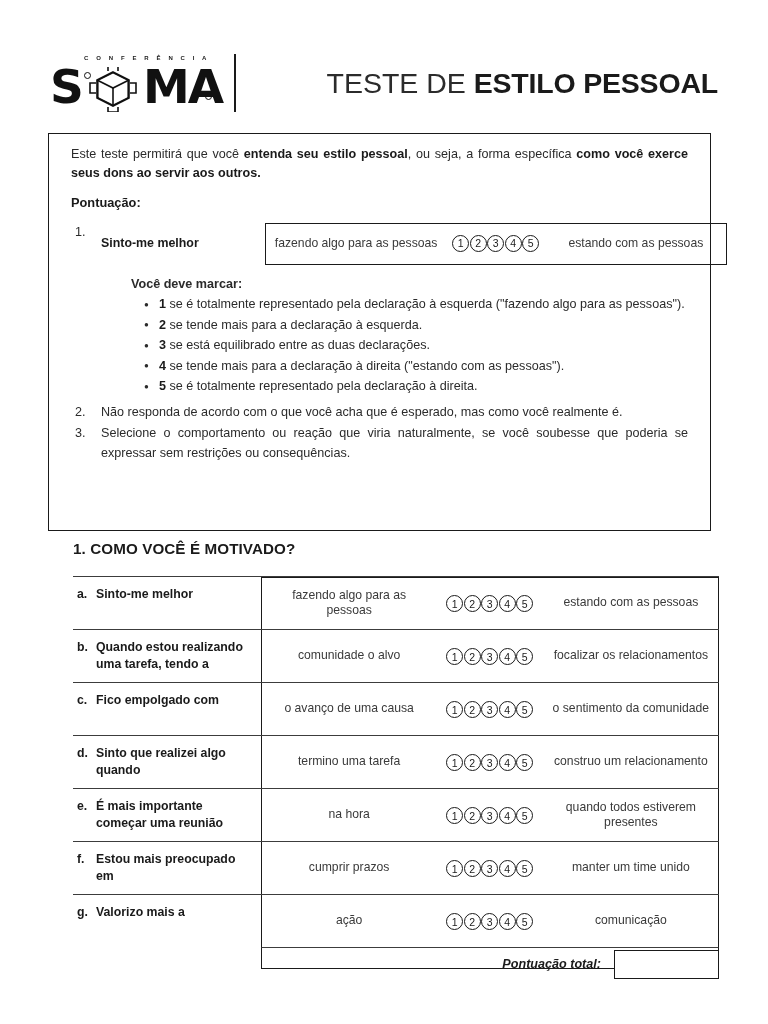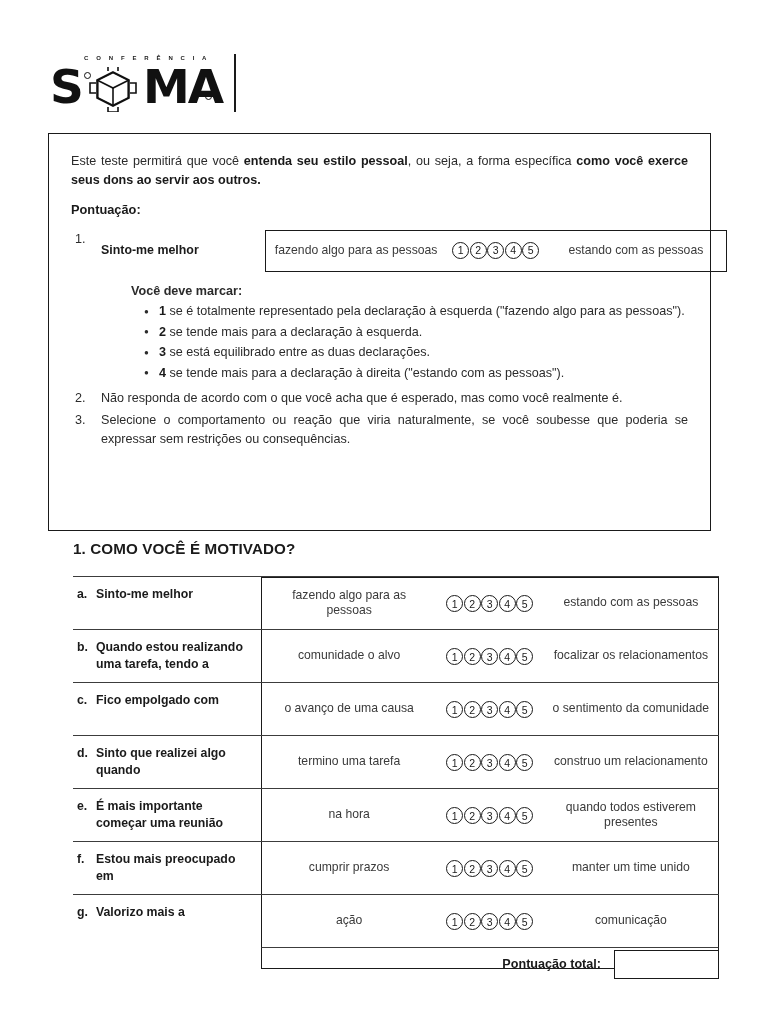--- a/index.html
+++ b/index.html
@@ -137,21 +137,21 @@
 
   
   .instr-box {
     position: absolute;
     left: 48px;
     top: 133px;
     width: 663px;
     height: 398px;
     border: 1.6px solid #1a1a1a;
     box-sizing: border-box;
-    padding: 18px 22px 0 22px;
+    padding: 11px 22px 0 22px;
   }
   .intro-p {
     font-size: 12.6px;
     line-height: 19px;
     text-align: justify;
     margin: 0 0 0 0;
     color: #2b2b2b;
   }
   .intro-p b { color: #1a1a1a; }
   .instr-heading {
@@ -374,20 +374,21 @@
     height: 32px;
     display: flex;
     align-items: center;
     justify-content: flex-end;
   }
   .total-label {
     font-size: 12.6px;
     font-weight: 700;
     color: #1a1a1a;
     margin-right: 13px;
+    font-style: italic;
   }
   .total-box {
     width: 105px;
     height: 29px;
     border: 1.8px solid #1a1a1a;
     box-sizing: border-box;
     background: #fff;
   }
 </style>
 </head>
@@ -421,20 +422,23 @@
             <path d="M43.4 13.8 L45 13 L45 31 L43.4 31.8 Z"></path>
             <path d="M13 13 L14.6 13.8 L14.6 31.8 L13 31 Z"></path>
             <path d="M29 37.4 L45 29.4 L45 31 L29 39 L13 31 L13 29.4 Z"></path>
           </g>
         </svg>
       </div>
     </div>
 
     <div class="header-divider"></div>
 
+    <div class="header-title">
+      <span class="title-light">TESTE DE </span><span class="title-bold">ESTILO PESSOAL</span>
+    </div>
   </div>
 
   <div class="instr-box">
 
     <p class="intro-p"><span>Este teste permitirá que você </span><b>entenda seu estilo pessoal</b><span>, ou seja, a forma específica </span><b>como você exerce seus dons ao servir aos outros.</b></p>
 
     <div class="instr-heading">Pontuação:</div>
 
     <ol class="instr-list">
       <li>
@@ -456,20 +460,21 @@
           </div>
         </div>
 
         <div class="marcar-line">Você deve marcar:</div>
 
         <ul class="bullets">
           <li><b>1</b><span> se é totalmente representado pela declaração à esquerda ("fazendo algo para as pessoas").</span></li>
           <li><b>2</b><span> se tende mais para a declaração à esquerda.</span></li>
           <li><b>3</b><span> se está equilibrado entre as duas declarações.</span></li>
           <li><b>4</b><span> se tende mais para a declaração à direita ("estando com as pessoas").</span></li>
+          <li><b>5</b><span> se é totalmente representado pela declaração à direita.</span></li>
         </ul>
       </li>
 
       <li>
         <span class="li-inner">Não responda de acordo com o que você acha que é esperado, mas como você realmente é.</span>
       </li>
 
       <li>
         <span class="li-inner">Selecione o comportamento ou reação que viria naturalmente, se você soubesse que poderia se expressar sem restrições ou consequências.</span>
       </li>

